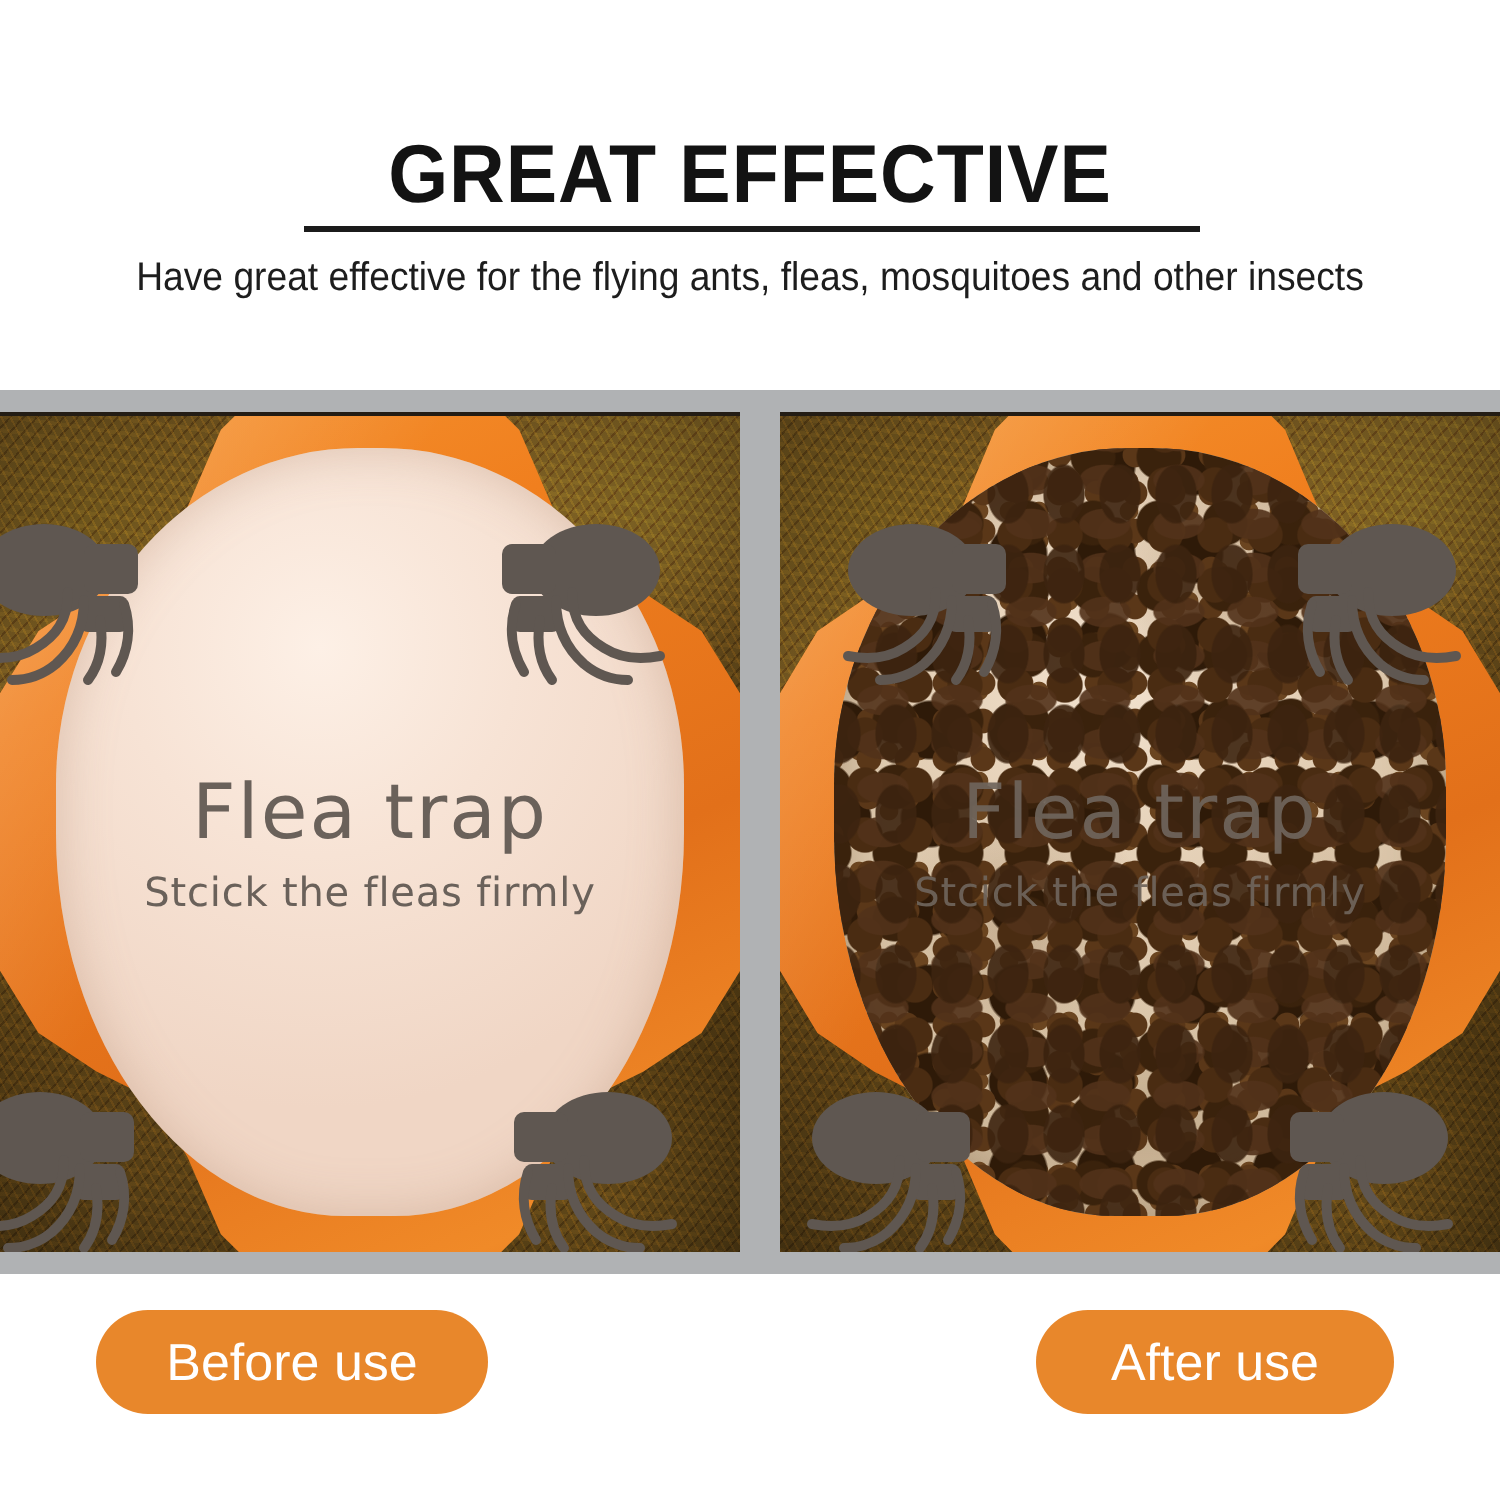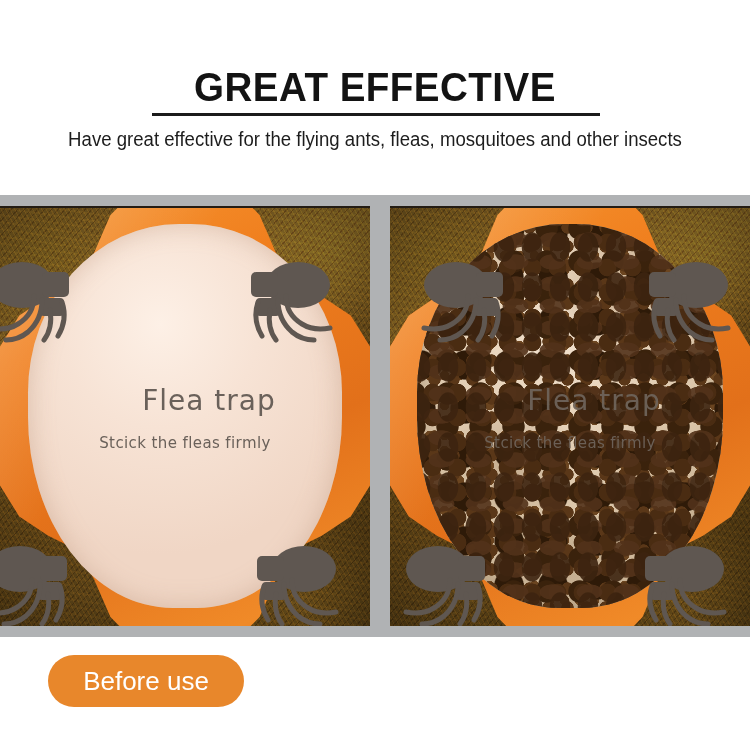--- a/index.html
+++ b/index.html
@@ -154,22 +154,22 @@
   .r-bl{left:10px;top:330px;}
   .r-br{left:236px;top:330px;}
 
   
   .brand{
     position:absolute;left:0;width:100%;text-align:center;
     color:#6a615a;
     font-family:"DejaVu Sans", sans-serif;
     pointer-events:none;
   }
-  .brand.main{top:178px;font-size:28px;letter-spacing:1px;margin-left:24px;}
-  .brand.sub{top:228px;font-size:15px;letter-spacing:.4px;}
+  .brand.main{top:178px;font-size:38px;letter-spacing:1px;}
+  .brand.sub{top:228px;font-size:20px;letter-spacing:.4px;}
   .brand.dim{color:#6f655c;opacity:.92;}
 
   
   .pill{
     position:absolute;top:655px;height:52px;
     background:#e8872b;border-radius:26px;
     color:#ffffff;
     font-size:26px;
     display:flex;align-items:center;justify-content:center;
     font-family:"Liberation Sans", sans-serif;
@@ -318,14 +318,15 @@
           <path d="M78 50 C82 62, 80 74, 74 84" stroke="#5f5751" stroke-width="5" fill="none" stroke-linecap="round"></path>
         </svg>
       </div>
 
       <div class="brand main dim">Flea trap</div>
       <div class="brand sub dim">Stcick the fleas firmly</div>
     </div>
   </div>
 
   <div class="pill before">Before use</div>
+  <div class="pill after">After use</div>
 
 </div>
 
 </body></html>

